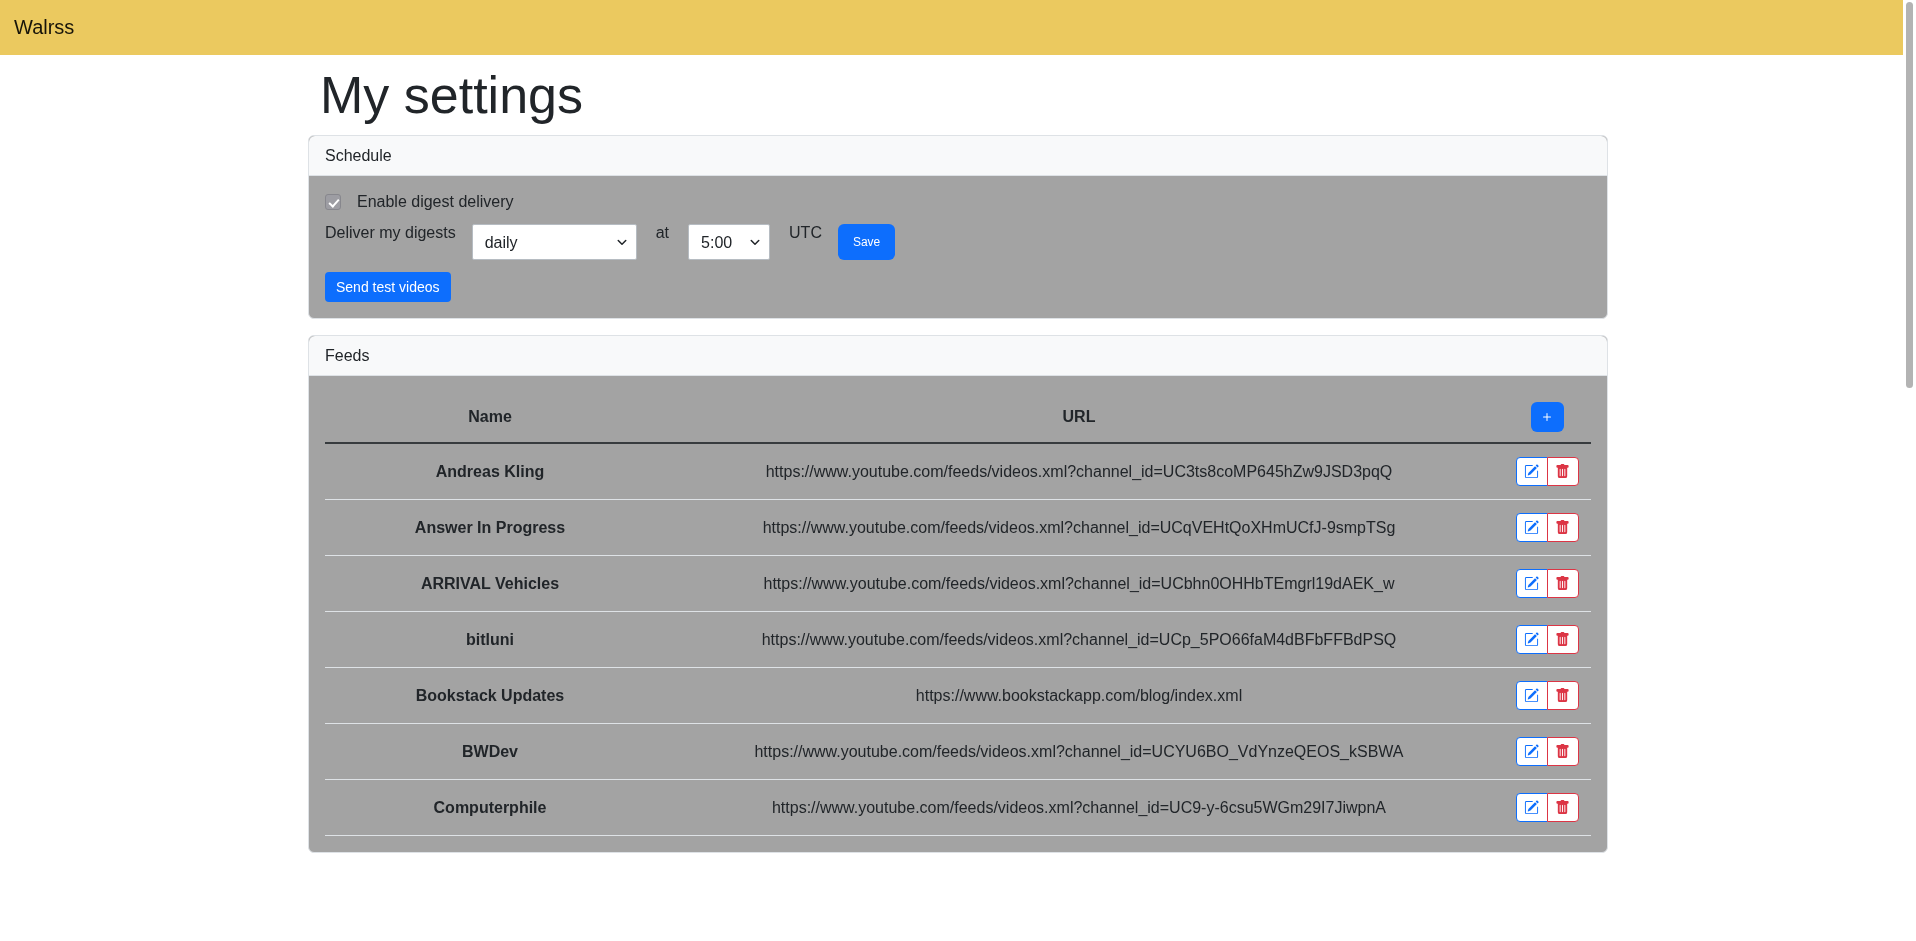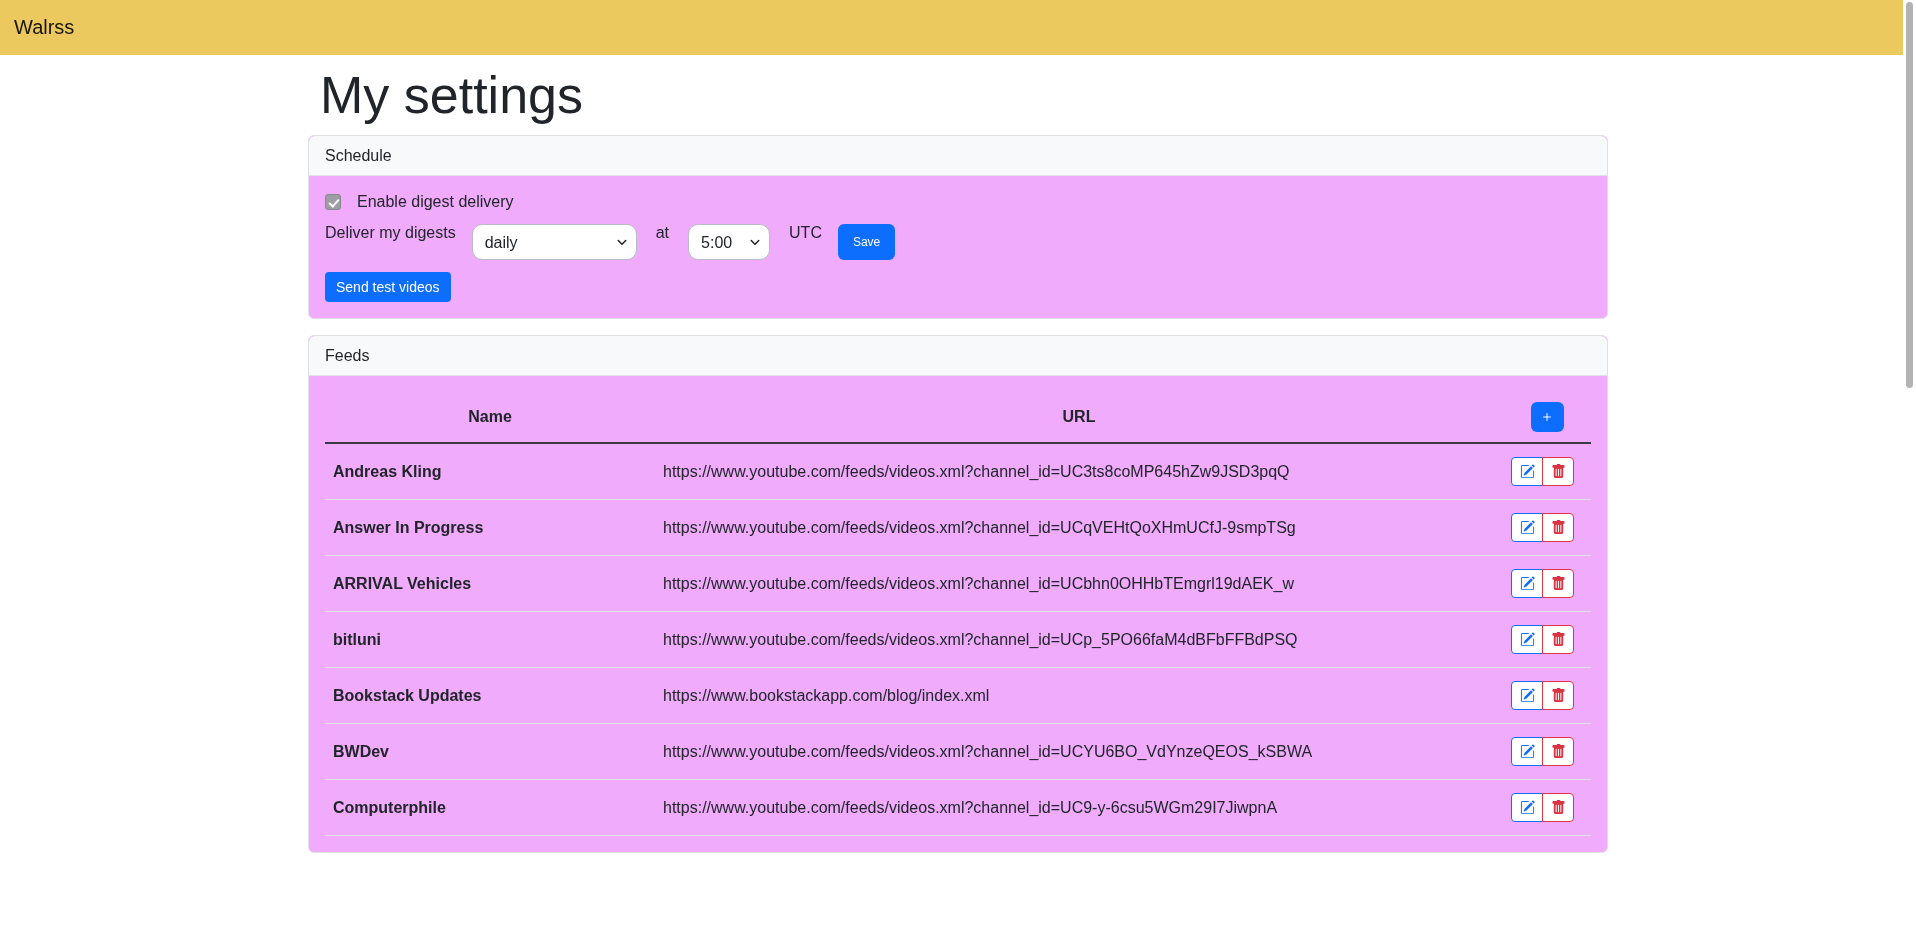--- a/index.html
+++ b/index.html
@@ -19,21 +19,21 @@
     background:#fff;color:var(--c-text);
     font-family:"Liberation Sans","DejaVu Sans",sans-serif;font-size:16px;
   }
   
   .navbar{height:55px;background:var(--c-navbar);display:flex;align-items:center;padding:0 14px;}
   .navbar .brand{font-size:20px;color:rgba(0,0,0,.9);}
   
   .container{width:1300px;margin:0 auto;padding-top:16px;}
   h1.page-title{font-size:52px;font-weight:400;line-height:48px;margin:0 0 16px 12px;}
   
-  .card{border:1px solid var(--c-border);border-radius:6px;background:#f0abfc;}
+  .card{border:1px solid var(--c-border);border-radius:6px;background:#a3a3a3;}
   .card + .card{margin-top:16px;}
   .card-header{
     padding:10px 16px;line-height:19px;background:var(--c-headerbg);
     border-bottom:1px solid var(--c-border);border-radius:6px 6px 0 0;
   }
   .card-body{padding:16px;}
   
   .check-row{display:flex;align-items:center;gap:16px;height:20px;margin-bottom:12px;}
   input.custom-check{
     appearance:none;-webkit-appearance:none;margin:0;width:16px;height:16px;
@@ -43,42 +43,42 @@
     content:"";position:absolute;left:4.5px;top:1.5px;width:4px;height:8px;
     border:solid #fff;border-width:0 2px 2px 0;transform:rotate(42deg);
   }
   .deliver-row{display:flex;margin-bottom:12px;}
   .deliver-row .lbl{white-space:nowrap;}
   .gap-l{margin-left:19px;}
   .gap-m{margin-left:16px;}
   .select-wrap{position:relative;display:inline-block;}
   select.form-select{
     appearance:none;-webkit-appearance:none;height:36px;font-size:16px;color:var(--c-text);
-    font-family:inherit;background:#fff;border:1px solid #b6bcc2;border-radius:10px;
+    font-family:inherit;background:#fff;border:1px solid #b6bcc2;border-radius:2px;
     padding:4px 30px 4px 12px;cursor:pointer;width:100%;
   }
   .select-wrap.w-freq{width:165px;}
   .select-wrap.w-time{width:82px;}
   .select-wrap .caret{position:absolute;right:9px;top:12px;pointer-events:none;}
   .btn{
     display:inline-flex;align-items:center;justify-content:center;border:1px solid transparent;
     font-family:inherit;cursor:pointer;border-radius:6px;
   }
   .btn-primary{background:var(--c-primary);color:#fff;}
   .btn-save{height:36px;padding:0 14px;font-size:12px;}
   .btn-send-test{height:30px;padding:0 10px;font-size:14px;border-radius:4px;}
   
   table.feeds{width:100%;border-collapse:collapse;}
   table.feeds th{
     text-align:center;font-weight:700;padding:10px 8px;vertical-align:middle;
     border-bottom:2px solid var(--c-thead-border);
   }
   table.feeds th.col-name{width:330px;}
   table.feeds th.col-actions{width:88px;}
-  table.feeds td{padding:13px 8px;line-height:21px;border-bottom:1px solid var(--c-border);vertical-align:middle;}
+  table.feeds td{padding:13px 8px;line-height:21px;border-bottom:1px solid var(--c-border);vertical-align:middle;text-align:center;}
   td.td-name{font-weight:700;}
   .btn-add{width:33px;height:30px;padding:0;}
   .btn-group{display:inline-flex;}
   .btn-icon{
     width:32px;height:29px;padding:0;background:#fff;border-radius:0;
     display:inline-flex;align-items:center;justify-content:center;
   }
   .btn-edit{border:1px solid var(--c-primary);color:var(--c-primary);border-radius:4px 0 0 4px;}
   .btn-delete{border:1px solid var(--c-danger);color:var(--c-danger);border-radius:0 4px 4px 0;margin-left:-1px;}
   

